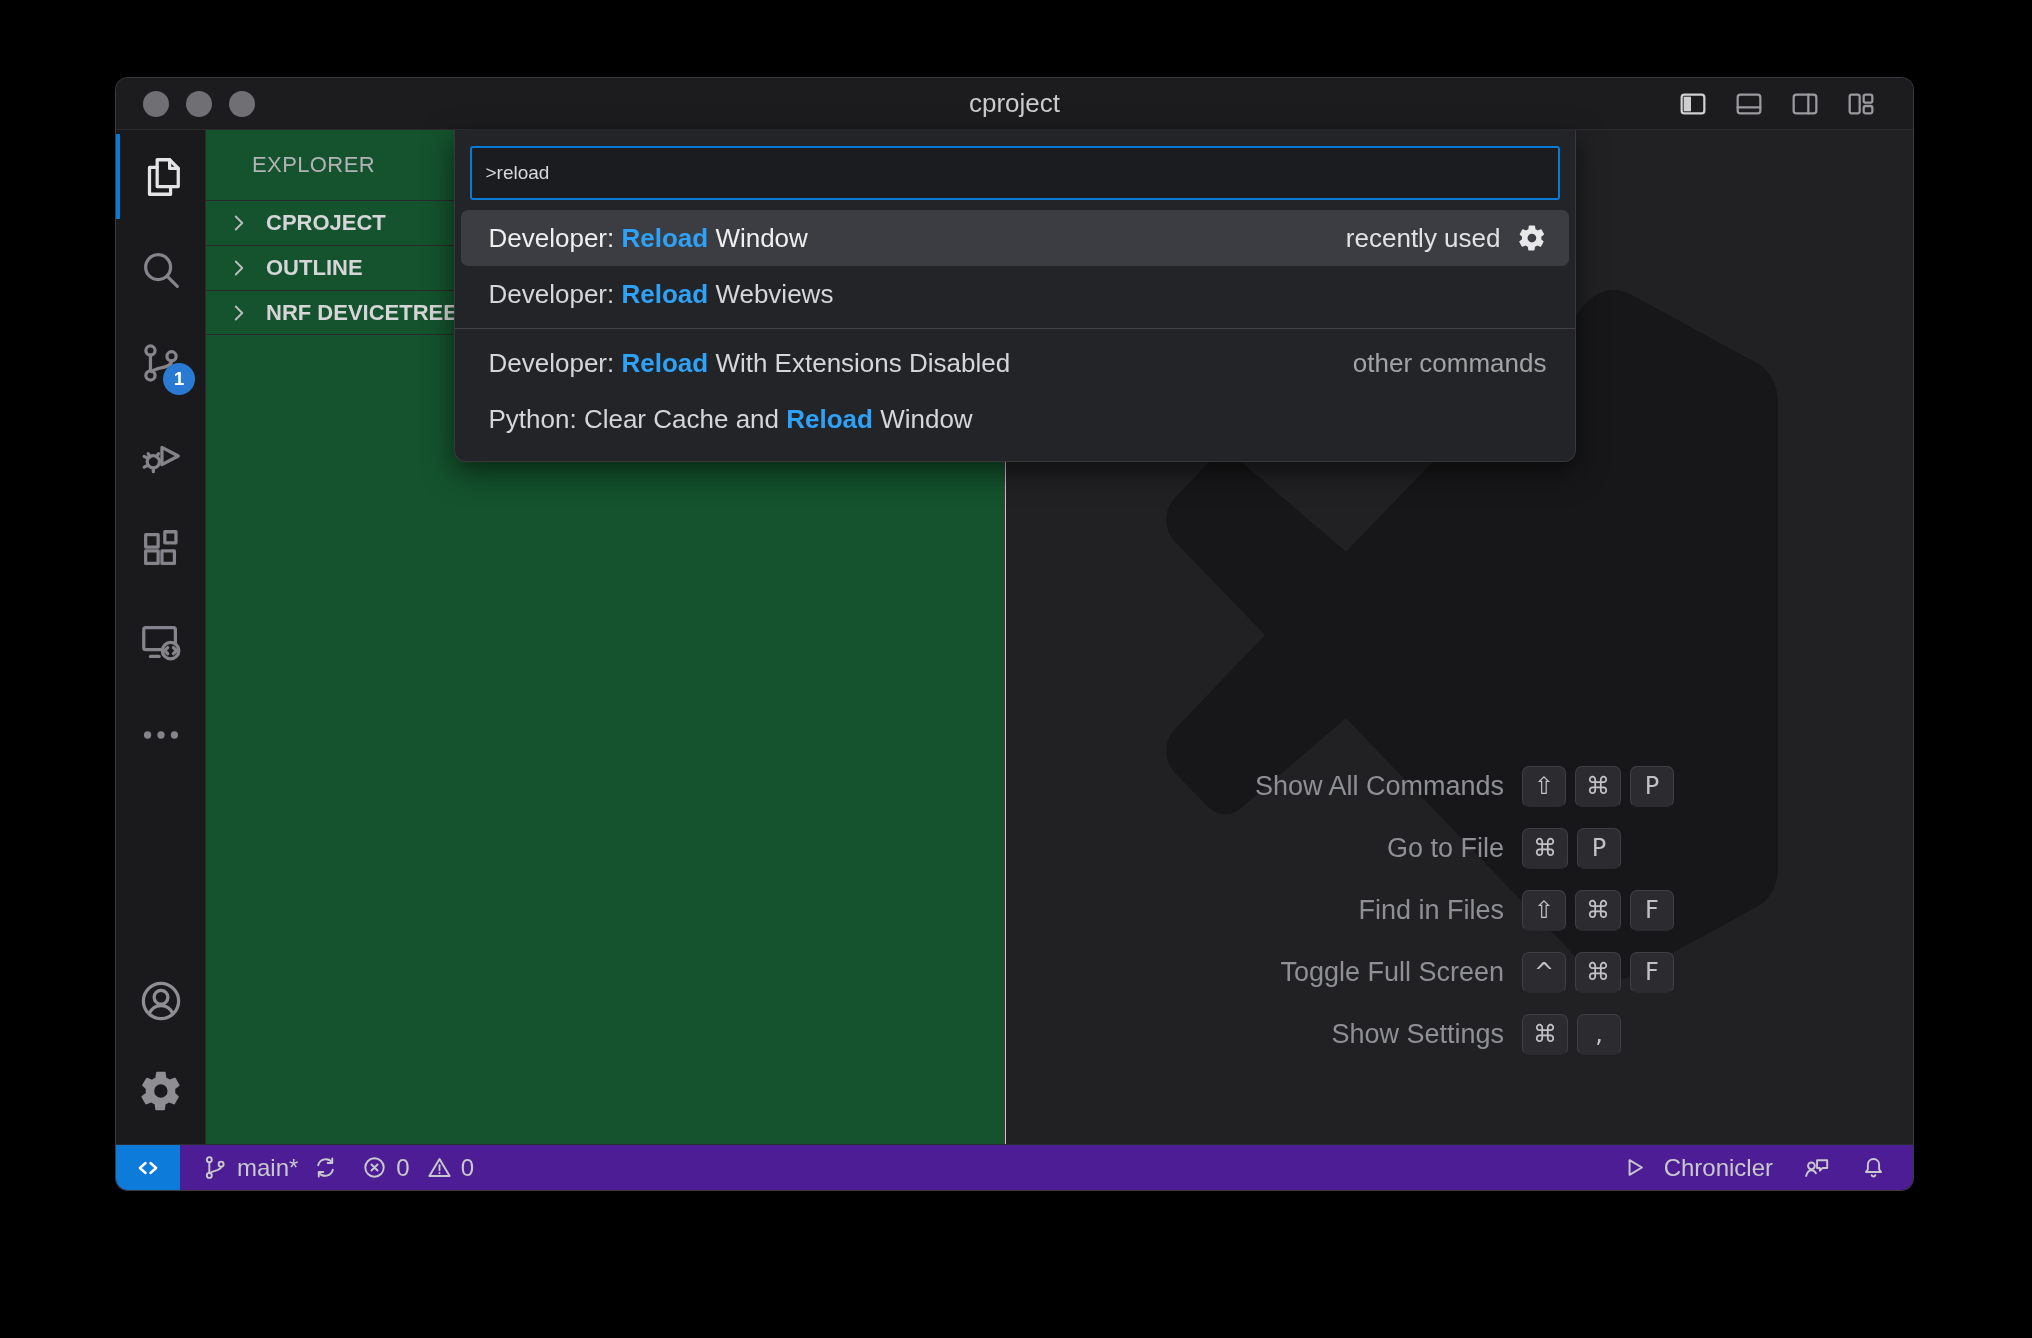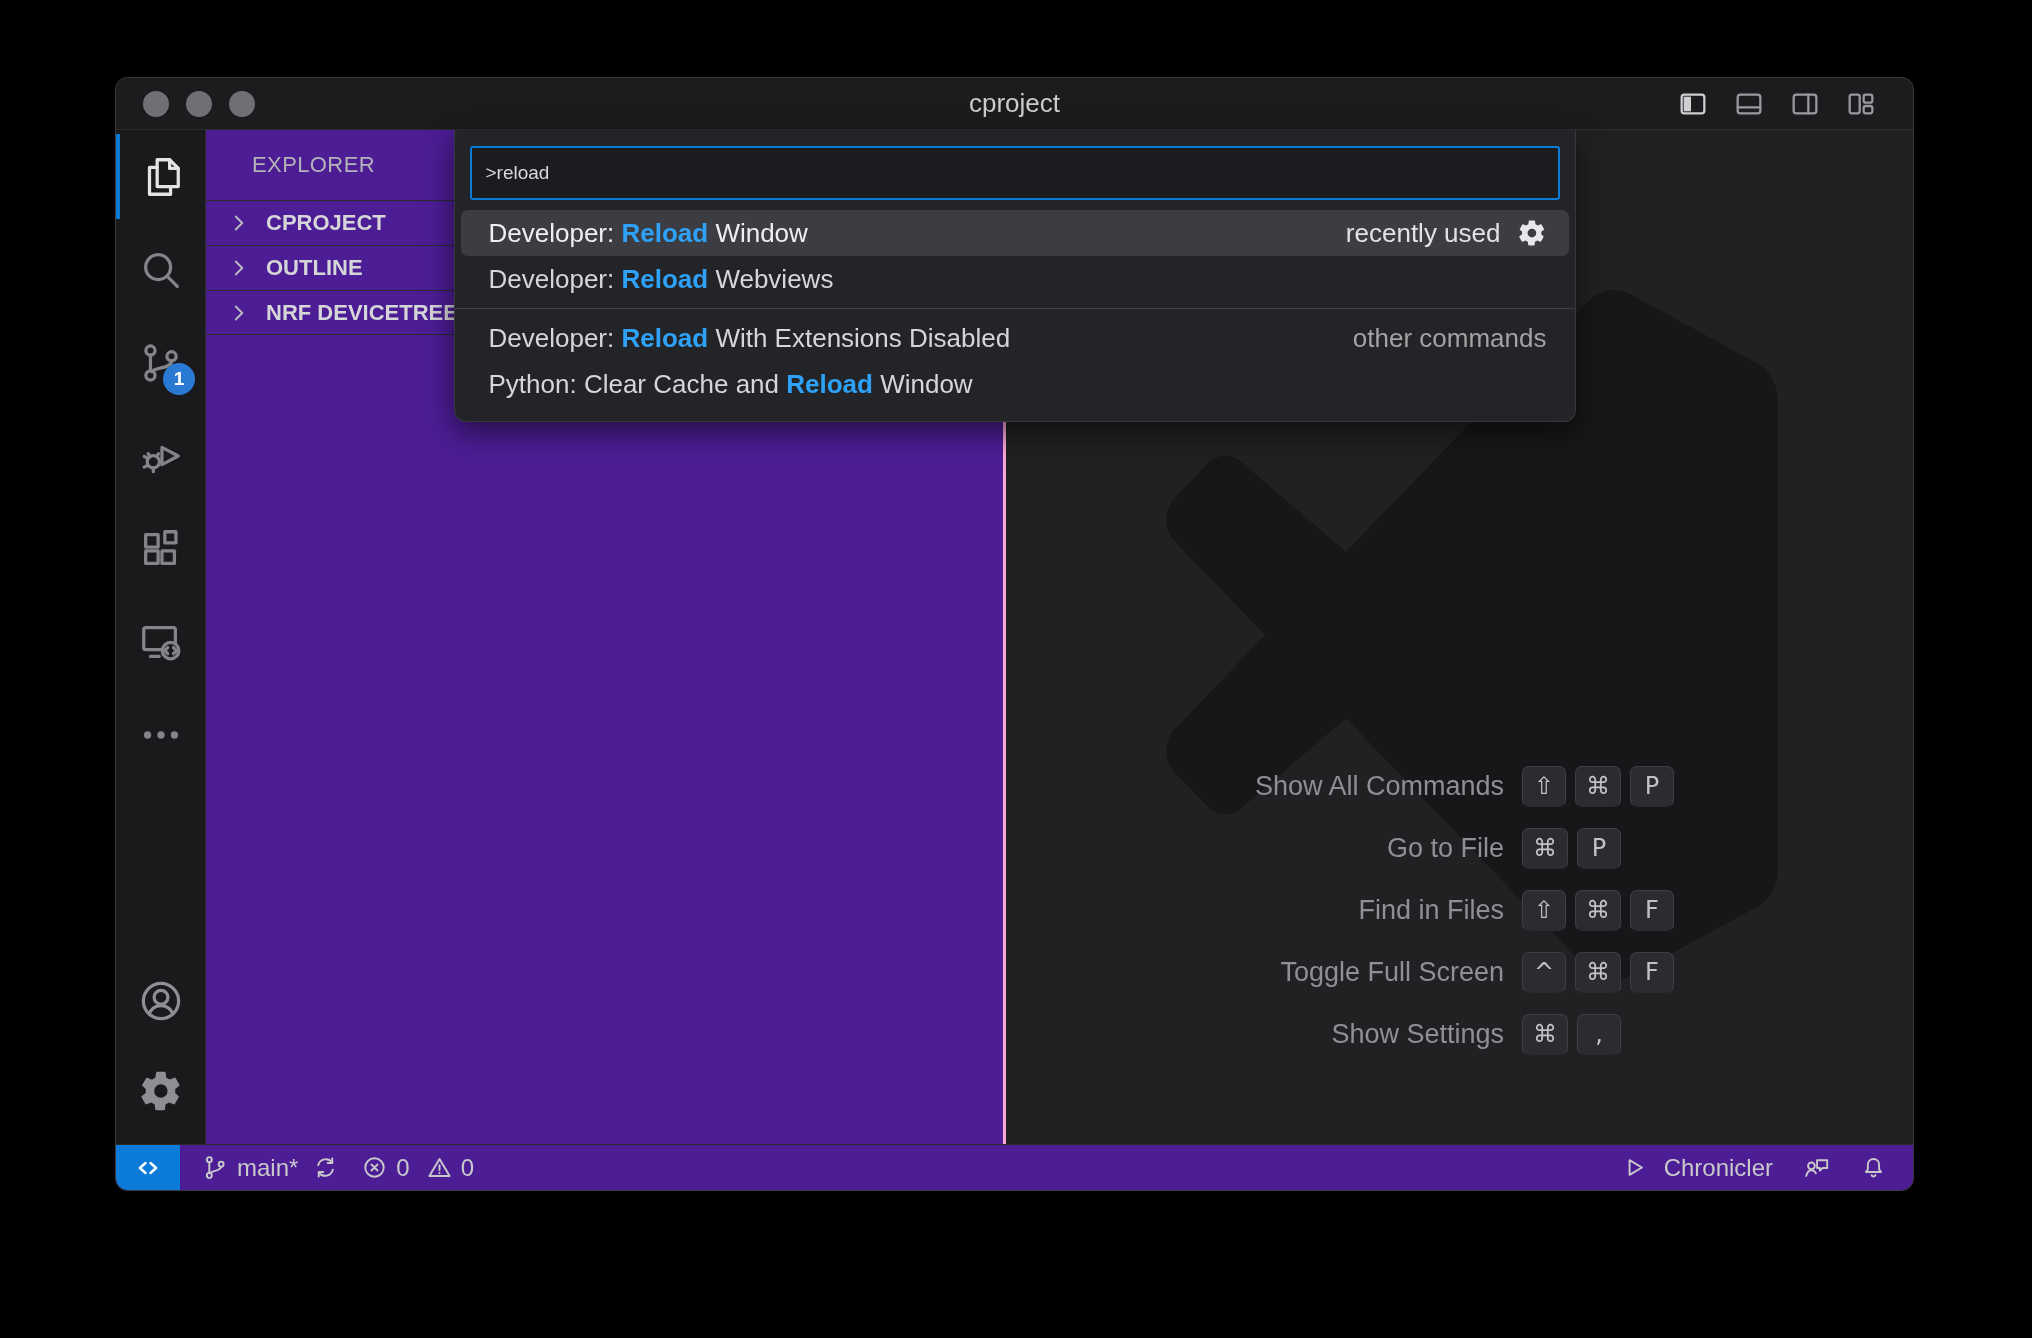--- a/index.html
+++ b/index.html
@@ -32,21 +32,21 @@
   .act-item svg { width:46px; height:46px; }
   .act-item.active { color:#e4e4e6; }
   .act-item.active::before { content:""; position:absolute; left:0; top:4px; bottom:4px;
                              width:4px; background:#0a7ad7; }
   .act-badge { position:absolute; right:10px; bottom:14px; min-width:32px; height:32px;
                border-radius:50%; background:#2a7ad4; color:#fff; font-size:19px;
                font-weight:bold; display:flex; align-items:center; justify-content:center; }
   .act-bottom { margin-top:auto; padding-bottom:8px; }
   .act-bottom .act-item { height:90px; color:#8e8e93; }
 
-  .sidebar { width:800px; background:#4c1d95; border-right:3px solid #f9a8d4; flex:0 0 auto; }
+  .sidebar { width:800px; background:#14532d; border-right:1px solid #f9a8d4; flex:0 0 auto; }
   .sb-header { height:70px; display:flex; align-items:center; padding-left:46px;
                color:#b3b3b7; font-size:22px; letter-spacing:.4px; }
   .sb-section { height:45px; display:flex; align-items:center; gap:14px; padding-left:20px;
                 border-top:1px solid #2a2a2d; color:#d6d6d8; font-size:22px;
                 font-weight:bold; cursor:pointer; }
   .sb-section:last-child { border-bottom:1px solid #2a2a2d; }
   .sb-section svg { width:26px; height:26px; color:#bdbdc0; flex:0 0 auto; }
 
   .editor { flex:1; position:relative; background:#212124; overflow:hidden; }
   .watermark-logo { position:absolute; left:160px; top:158px; width:612px; height:694px;
@@ -64,21 +64,21 @@
 
   
   .palette { position:absolute; top:0; left:50%; transform:translateX(-50%);
              width:1122px; background:#232428; border:1px solid #38383c; border-top:none;
              border-radius:0 0 12px 12px; box-shadow:0 10px 30px rgba(0,0,0,.55);
              padding:14px 0 14px; z-index:20; }
   .palette-input { margin:2px 15px 10px; height:54px; background:#1b1c1f;
                    border:2px solid #0a7ad7; border-radius:3px; display:flex;
                    align-items:center; padding-left:14px; color:#d9d9db; font-size:19px;
                    cursor:text; }
-  .p-row { height:46px; display:flex; align-items:center; padding:0 22px 0 28px;
+  .p-row { height:56px; display:flex; align-items:center; padding:0 22px 0 28px;
            margin:0 6px; border-radius:7px; font-size:26px; color:#d6d6d8;
            cursor:pointer; white-space:nowrap; }
   .p-row.selected { background:#3b3d42; color:#efefef; }
   .p-match { color:#2ea2f8; font-weight:bold; }
   .p-meta { margin-left:auto; font-size:26px; }
   .p-meta.recent { color:#e2e2e4; }
   .p-meta.other { color:#a3a3a3; }
   .p-gear { width:30px; height:30px; margin-left:16px; color:#e8e8ea; cursor:pointer; flex:0 0 auto; }
   .p-sep { height:0; border-top:1px solid #404045; margin:6px 0; }
 

